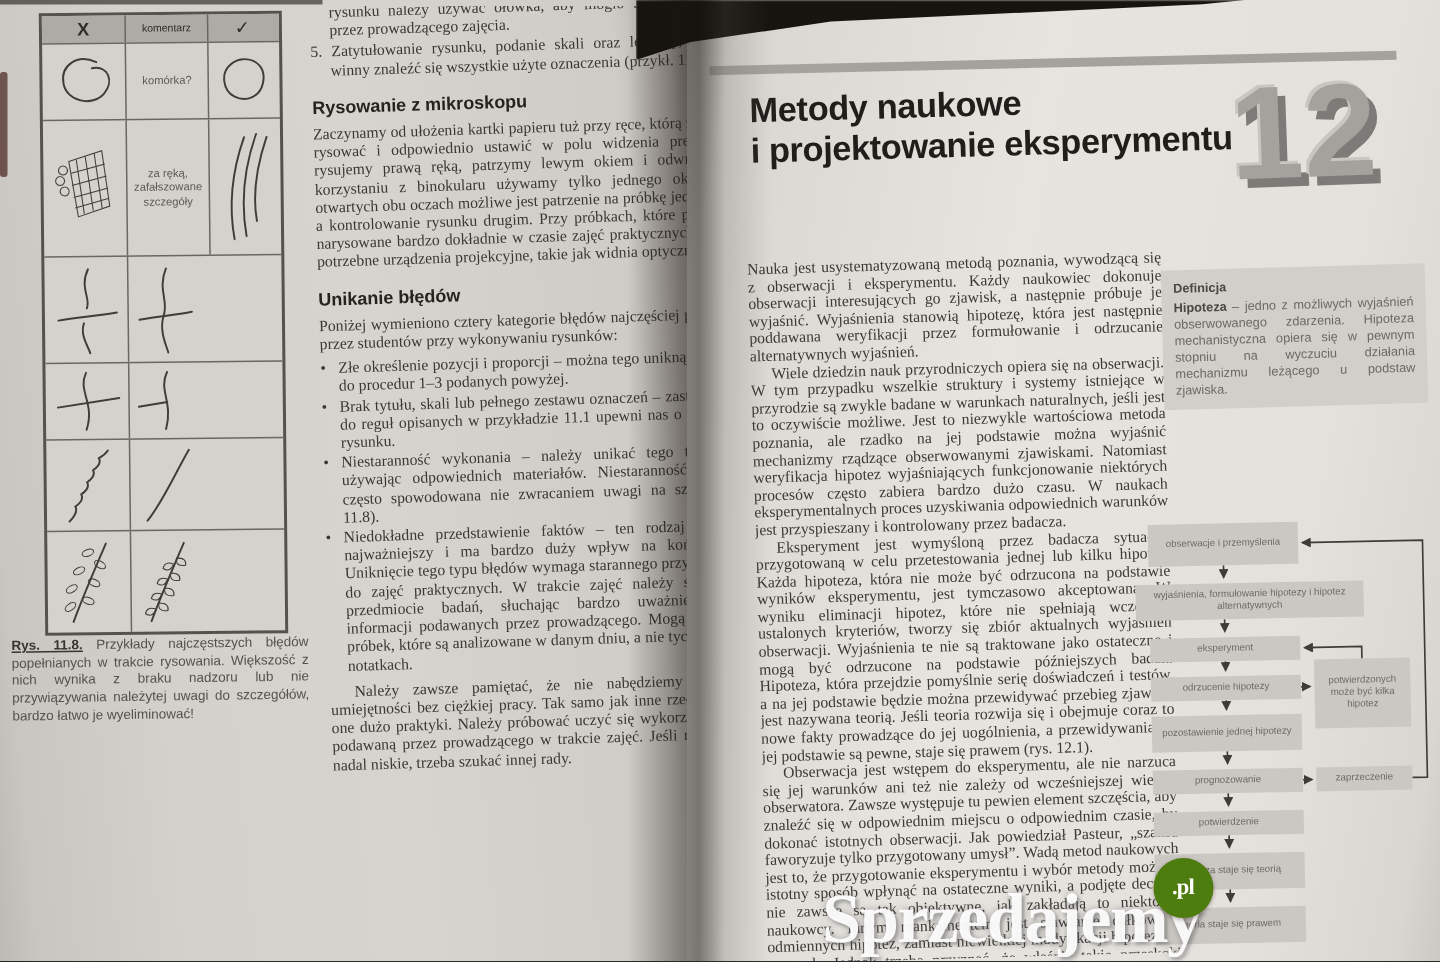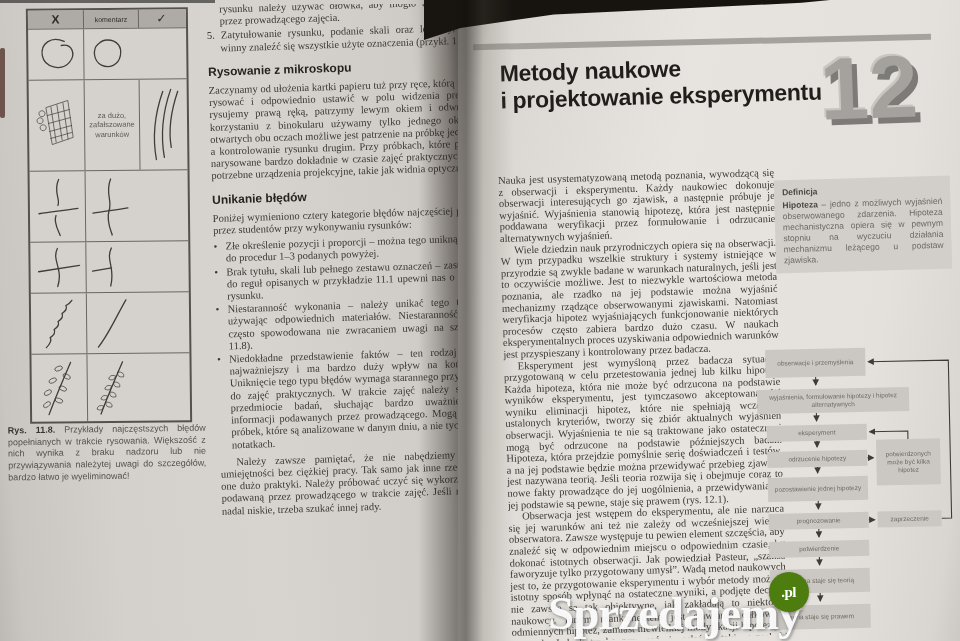--- a/index.html
+++ b/index.html
@@ -22,21 +22,21 @@
   .ft-head .ft-cell{height:18px;font-family:"Liberation Sans",sans-serif;color:#2f2c29;}
   .hx{font-weight:bold;font-size:12px;} .hc{font-size:7px;} .hk{font-size:12px;}
   .ft-comment{font-family:"Liberation Sans",sans-serif;font-size:7.5px;line-height:1.25;
     color:#5c5955;text-align:center;padding:2px;}
   .sk{stroke:#403c38;fill:none;stroke-width:1.3;stroke-linecap:round;}
   .skthin{stroke:#403c38;fill:none;stroke-width:.7;}
 
   .figcaption{position:absolute;left:8px;top:424px;width:198px;
     font-family:"Liberation Sans",sans-serif;font-size:9px;line-height:1.3;color:#55524e;
     text-align:justify;transform:rotate(-0.8deg);}
-  .figcaption b{color:#38352f;}
+  .figcaption b{color:#38352f;text-decoration:underline;}
 
   .left-col{position:absolute;left:206px;top:4px;width:252px;height:560px;overflow:hidden;}
   .left-col .inner{width:300px;transform:rotate(-1.8deg);transform-origin:0 0;
     font-size:10.5px;line-height:12.2px;color:#3a3734;text-align:justify;}
   .left-col p{margin:0 0 2px 0;}
   .left-col .numitem{padding-left:13px;}
   .left-col .hang{padding-left:13px;text-indent:-13px;}
   .left-col h3{font-family:"Liberation Sans",sans-serif;font-size:12px;margin:11px 0 7px 0;color:#26231f;}
   .left-col ul{list-style:none;margin:4px 0 2px 0;padding:0;}
   .left-col li{position:relative;padding-left:12px;margin-bottom:1px;}
@@ -101,37 +101,38 @@
         <div class="ft-cell cc hc">komentarz</div>
         <div class="ft-cell ck hk">✓</div>
       </div>
 
       <div class="ft-row" style="height:50px">
         <div class="ft-cell cw">
           <svg width="50" height="46" viewBox="0 0 50 46">
             <path class="sk" d="M33,10 C20,4 9,12 11,24 C13,36 30,40 38,31 C45,23 41,12 30,14"></path>
           </svg>
         </div>
+        <div class="ft-cell cc ft-comment">komórka?</div>
         <div class="ft-cell ck">
           <svg width="44" height="46" viewBox="0 0 44 46">
             <path class="sk" d="M22,9 C32,9 37,16 35,25 C33,34 24,38 16,34 C8,30 7,18 13,13 C16,10 19,9 22,9 Z"></path>
           </svg>
         </div>
       </div>
 
       <div class="ft-row" style="height:90px">
         <div class="ft-cell cw">
           <svg width="50" height="86" viewBox="0 0 50 86">
             <path class="skthin" d="M14,25 L36,18 L41,55 L20,62 Z
               M19,24 L24,60 M25,22 L30,58 M31,20 L36,57
               M15,33 L38,27 M16,41 L39,35 M17,49 L40,43 M18,56 L40,50
               M10,28 a3,3 0 1,0 .1,0 M8,35 a3,3 0 1,0 .1,0 M11,42 a3,3 0 1,0 .1,0"></path>
           </svg>
         </div>
-        <div class="ft-cell cc ft-comment">za dużo, zafałszowane warunków</div>
+        <div class="ft-cell cc ft-comment">za ręką, zafałszowane szczegóły</div>
         <div class="ft-cell ck">
           <svg width="44" height="86" viewBox="0 0 44 86">
             <path class="sk" d="M22,10 C14,32 11,55 15,78"></path>
             <path class="sk" d="M30,8 C22,30 19,52 23,76"></path>
             <path class="sk" d="M37,10 C30,30 27,48 30,66"></path>
           </svg>
         </div>
       </div>
 
       <div class="ft-row" style="height:70px">

